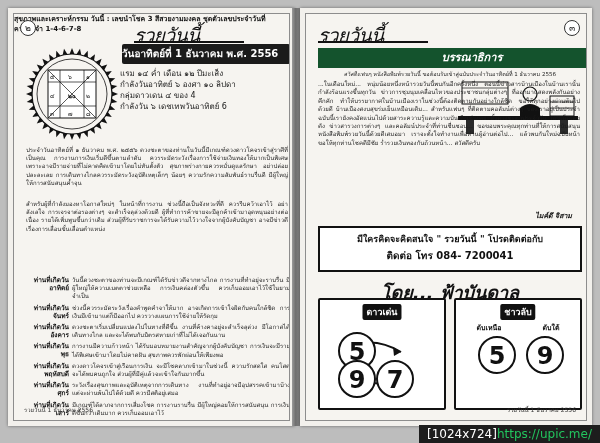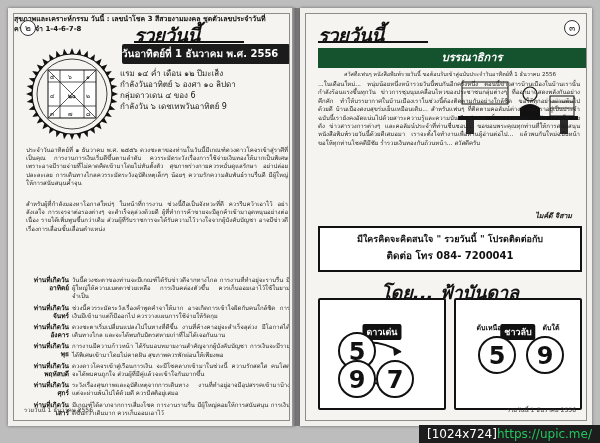--- a/index.html
+++ b/index.html
@@ -38,21 +38,21 @@
     position:absolute; width:16px; height:16px; border:1px solid #333;
     border-radius:50%; font-size:9px; line-height:14px; text-align:center;
     color:#222; background:#fff;
   }
   #pn-left  { left:6px;  top:6px; }
   #pn-right { right:6px; top:6px; }
 
   
   .masthead {
     position:absolute; top:4px; font-family:"DejaVu Sans", sans-serif;
-    font-weight:bold; font-style:italic; color:#111;
+    font-weight:normal; font-style:italic; color:#111;
     letter-spacing:-0.5px;
   }
   #mast-left  { left:120px; top:6px; font-size:19px; }
   #mast-right { left:12px;  top:6px; font-size:19px; }
   .mast-underline {
     position:absolute; height:2px; background:#111;
   }
   #mast-ul-left  { left:120px; top:27px; width:110px; }
   #mast-ul-right { left:12px;  top:27px; width:110px; }
 
@@ -138,21 +138,21 @@
     position:absolute; left:12px; top:284px; width:264px; height:112px;
     display:flex; gap:8px;
   }
   .lot-card {
     flex:1; border:2px solid #111; background:#fff; position:relative;
     border-radius:2px;
   }
   .lot-card-title {
     position:absolute; left:50%; transform:translateX(-50%); top:4px;
     background:#111; color:#fff; font-size:9px; font-weight:bold;
-    padding:1px 4px; border-radius:2px; white-space:nowrap;margin-top:20px;
+    padding:1px 4px; border-radius:2px; white-space:nowrap;
   }
   .lot-sub {
     position:absolute; top:22px; width:100%; display:flex;
     justify-content:space-around; font-size:7px; font-weight:bold; color:#111;
   }
   .digits { position:absolute; top:30px; width:100%; height:74px; }
   .digit {
     position:absolute; width:38px; height:38px; border:2px solid #111;
     border-radius:50%; font-size:24px; font-weight:bold; text-align:center;
     line-height:36px; color:#111; background:#fff;
@@ -251,22 +251,22 @@
         <div class="cs-cell" style="left:24px;top:63px;">๓</div>
         <div class="cs-cell" style="left:42px;top:63px;">๗</div>
         <div class="cs-cell" style="left:60px;top:63px;">๘</div>
       </div>
 
       <div class="title-bar">วันอาทิตย์ที่ 1  ธันวาคม พ.ศ. 2556</div>
 
       <div class="date-lines">
         <div>แรม ๑๔ ค่ำ เดือน ๑๒ ปีมะเส็ง</div>
         <div>กำลังวันอาทิตย์ ๖ องศา ๑๐ ลิปดา</div>
-        <div>กลุ่มดาวเดน ๔ ของ 6</div>
-        <div>กำลังวัน ๖   เดชเทพวันอาทิตย์ 9</div>
+        <div>กลุ่มดาวเดน ๔ ของ 4</div>
+        <div>กำลังวัน ๖   เดชเทพวันอาทิตย์ 6</div>
       </div>
 
       <div class="body-col" id="lp-para1">ประจำวันอาทิตย์ที่ ๑ ธันวาคม พ.ศ. ๒๕๕๖ ดวงชะตาของท่านในวันนี้มีเกณฑ์ดวงดาวโคจรเข้าสู่ราศีที่เป็นคุณ การงานการเงินเริ่มดีขึ้นตามลำดับ ควรระมัดระวังเรื่องการใช้จ่ายเงินทองให้มากเป็นพิเศษ เพราะอาจมีรายจ่ายที่ไม่คาดคิดเข้ามาโดยไม่ทันตั้งตัว สุขภาพร่างกายควรหมั่นดูแลรักษา อย่าปล่อยปละละเลย การเดินทางไกลควรระมัดระวังอุบัติเหตุเล็กๆ น้อยๆ ความรักความสัมพันธ์ราบรื่นดี มีผู้ใหญ่ให้การสนับสนุนค้ำจุน</div>
       <div class="body-col" id="lp-para2">สำหรับผู้ที่กำลังมองหาโอกาสใหม่ๆ ในหน้าที่การงาน ช่วงนี้ถือเป็นจังหวะที่ดี ควรรีบคว้าเอาไว้ อย่าลังเลใจ การเจรจาต่อรองต่างๆ จะสำเร็จลุล่วงด้วยดี ผู้ที่ทำการค้าขายจะมีลูกค้าเข้ามาอุดหนุนอย่างต่อเนื่อง รายได้เพิ่มพูนขึ้นกว่าเดิม ส่วนผู้ที่รับราชการจะได้รับความไว้วางใจจากผู้บังคับบัญชา อาจมีข่าวดีเรื่องการเลื่อนขั้นเลื่อนตำแหน่ง</div>
 
       <div id="lp-lucky">สุขภาพและเคราะห์กรรม วันนี้ : เลขนำโชค 3  สีสวยงามมงคล ชุดตัวเลขประจำวันที่ควรจดจำ 1-4-6-7-8</div>
 
       <div class="forecast-list">
         <div class="fc-row">
           <div class="fc-label">ท่านที่เกิดวันอาทิตย์</div>

